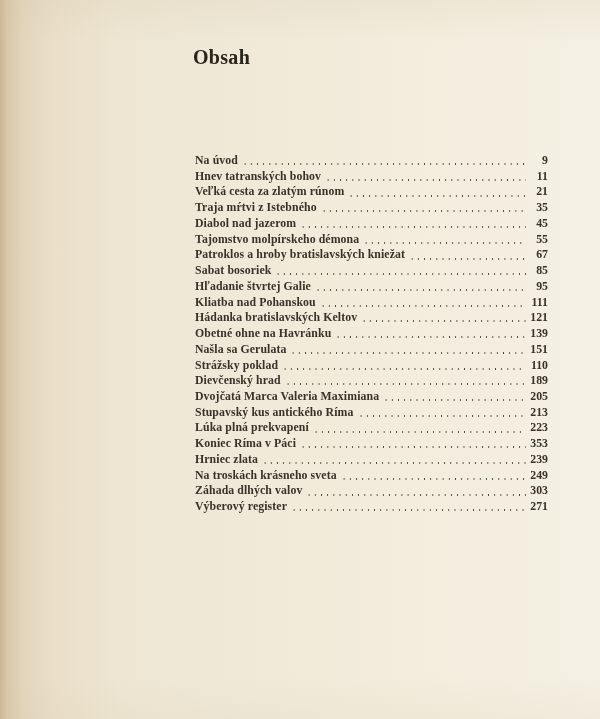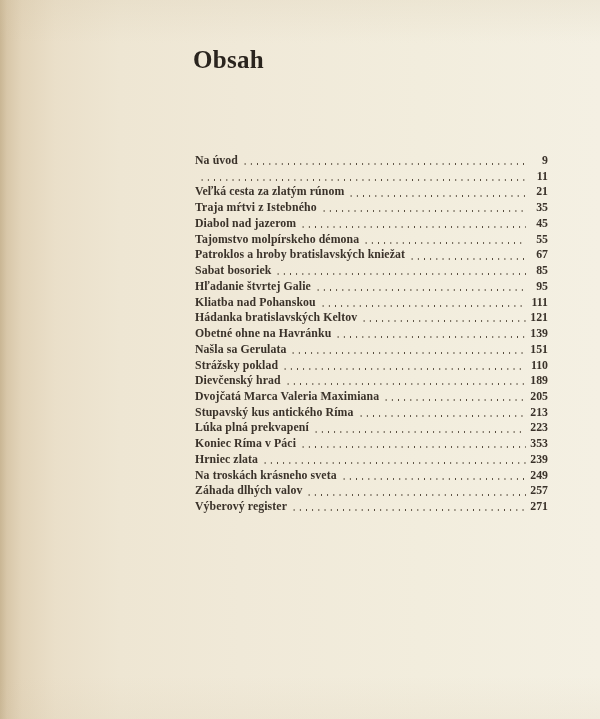--- a/index.html
+++ b/index.html
@@ -18,21 +18,21 @@
   }
   .page {
     position: relative;
     width: 600px;
     height: 719px;
   }
   .title {
     position: absolute;
     left: 193px;
     top: 46px;
-    font-size: 25px;
+    font-size: 20px;
     font-weight: 700;
     color: #2a241e;
     letter-spacing: 0.3px;
   }
   .toc {
     position: absolute;
     left: 195px;
     top: 153px;
     width: 353px;
     color: #3a322a;
@@ -73,20 +73,21 @@
 <div class="page">
   <div class="title">Obsah</div>
 
   <div class="toc" id="toc">
       <div class="row">
         <span class="label">Na úvod</span>
         <span class="dots"></span>
         <span class="pagenum">9</span>
       </div>
       <div class="row">
+        <span class="label">Hnev tatranských bohov</span>
         <span class="dots"></span>
         <span class="pagenum">11</span>
       </div>
       <div class="row">
         <span class="label">Veľká cesta za zlatým rúnom</span>
         <span class="dots"></span>
         <span class="pagenum">21</span>
       </div>
       <div class="row">
         <span class="label">Traja mŕtvi z Istebného</span>
@@ -174,21 +175,21 @@
         <span class="pagenum">239</span>
       </div>
       <div class="row">
         <span class="label">Na troskách krásneho sveta</span>
         <span class="dots"></span>
         <span class="pagenum">249</span>
       </div>
       <div class="row">
         <span class="label">Záhada dlhých valov</span>
         <span class="dots"></span>
-        <span class="pagenum">257</span>
+        <span class="pagenum">303</span>
       </div>
       <div class="row">
         <span class="label">Výberový register</span>
         <span class="dots"></span>
         <span class="pagenum">271</span>
       </div>
     </div>
 </div>
 
 </body></html>

